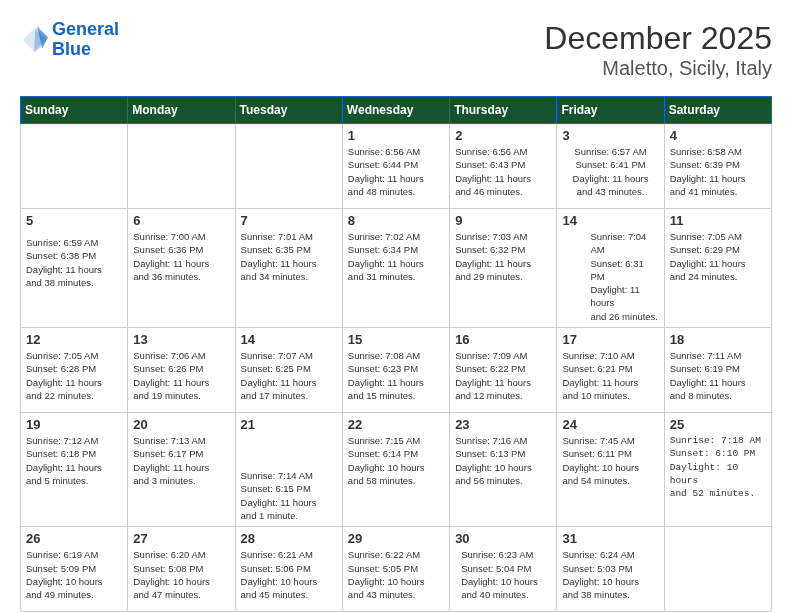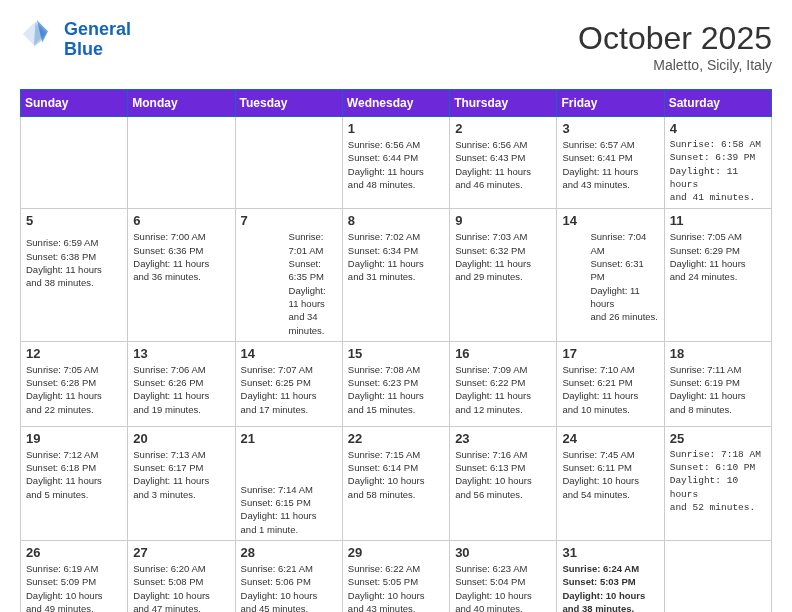--- a/index.html
+++ b/index.html
@@ -11,21 +11,22 @@
       padding: 20px;
     }
     .header {
       display: flex;
       justify-content: space-between;
       align-items: flex-start;
       margin-bottom: 16px;
     }
     .logo {
       display: flex;
-      gap: 16px;
+      align-items: center;
+      gap: 4px;
     }
     .logo-text {
       font-size: 18px;
       font-weight: bold;
       color: #333;
       line-height: 1.1;
     }
     .logo-text span {
       color: #1565c0;
     }
@@ -35,30 +36,30 @@
     }
     .title-block {
       text-align: right;
     }
     .month-title {
       font-size: 32px;
       color: #333;
       font-weight: 400;
     }
     .subtitle {
-      font-size: 14px;
+      font-size: 20px;
       color: #555;
     }
     table {
       width: 100%;
       border-collapse: collapse;
       border: 1px solid #ccc;
     }
     thead tr th {
-      background: #6d28d9;
+      background: #14532d;
       color: #fff;
       font-size: 12px;
       font-weight: bold;
       padding: 6px 4px;
       text-align: left;
       border: 1px solid #1565c0;
     }
     tbody tr td {
       vertical-align: top;
       border: 1px solid #ccc;
@@ -91,21 +92,21 @@
       <polygon points="20,4 36,20 28,28 20,36 4,20" fill="#1565c0" opacity="0.15"></polygon>
       <polygon points="22,2 38,18 30,30 20,38" fill="#1565c0" opacity="0.3"></polygon>
       <polygon points="24,0 40,16 32,32" fill="#1565c0" opacity="0.6"></polygon>
     </svg>
     <div class="logo-text">
       <div><span>General</span></div>
       <div style="color:#1565c0;">Blue</div>
     </div>
   </div>
   <div class="title-block">
-    <div class="month-title">October 2025</div>
+    <div class="month-title">December 2025</div>
     <div class="subtitle">Maletto, Sicily, Italy</div>
   </div>
 </div>
 
 <table>
   <thead>
     <tr>
     <th>Sunday</th>
         <th>Monday</th>
         <th>Tuesday</th>
@@ -129,28 +130,28 @@
         </td>
         <td>
           <span class="day-number">2</span>
           <div class="day-info" style="white-space: pre-line;">Sunrise: 6:56 AM
 Sunset: 6:43 PM
 Daylight: 11 hours
 and 46 minutes.</div>
         </td>
         <td>
           <span class="day-number">3</span>
-          <div class="day-info" style="white-space: pre-line;">Sunrise: 6:57 AM
+          <div class="day-info" style="white-space: pre-line; text-align: center;">Sunrise: 6:57 AM
 Sunset: 6:41 PM
 Daylight: 11 hours
 and 43 minutes.</div>
         </td>
         <td>
           <span class="day-number">4</span>
-          <div class="day-info" style="white-space: pre-line; font-family: Liberation Mono, monospace;">Sunrise: 6:58 AM
+          <div class="day-info" style="white-space: pre-line;">Sunrise: 6:58 AM
 Sunset: 6:39 PM
 Daylight: 11 hours
 and 41 minutes.</div>
         </td>
       </tr>
       <tr>
         <td>
           <span class="day-number">5</span>
           <div class="day-info" style="white-space: pre-line; margin-top: 8px;">Sunrise: 6:59 AM
 Sunset: 6:38 PM
@@ -159,21 +160,21 @@
         </td>
         <td>
           <span class="day-number">6</span>
           <div class="day-info" style="white-space: pre-line;">Sunrise: 7:00 AM
 Sunset: 6:36 PM
 Daylight: 11 hours
 and 36 minutes.</div>
         </td>
         <td>
           <span class="day-number">7</span>
-          <div class="day-info" style="white-space: pre-line; margin-left: 48px;">Sunrise: 7:01 AM
+          <div class="day-info" style="white-space: pre-line;">Sunrise: 7:01 AM
 Sunset: 6:35 PM
 Daylight: 11 hours
 and 34 minutes.</div>
         </td>
         <td>
           <span class="day-number">8</span>
           <div class="day-info" style="white-space: pre-line;">Sunrise: 7:02 AM
 Sunset: 6:34 PM
 Daylight: 11 hours
 and 31 minutes.</div>
@@ -326,28 +327,28 @@
         </td>
         <td>
           <span class="day-number">29</span>
           <div class="day-info" style="white-space: pre-line;">Sunrise: 6:22 AM
 Sunset: 5:05 PM
 Daylight: 10 hours
 and 43 minutes.</div>
         </td>
         <td>
           <span class="day-number">30</span>
-          <div class="day-info" style="white-space: pre-line;">Sunrise: 6:23 AM
+          <div class="day-info" style="white-space: pre-line; margin-left: 6px;">Sunrise: 6:23 AM
 Sunset: 5:04 PM
 Daylight: 10 hours
 and 40 minutes.</div>
         </td>
         <td>
           <span class="day-number">31</span>
-          <div class="day-info" style="white-space: pre-line; font-weight: bold;">Sunrise: 6:24 AM
+          <div class="day-info" style="white-space: pre-line;">Sunrise: 6:24 AM
 Sunset: 5:03 PM
 Daylight: 10 hours
 and 38 minutes.</div>
         </td>
         <td class="empty"></td>
       </tr>
     </tbody>
 </table>
 
 </body></html>

